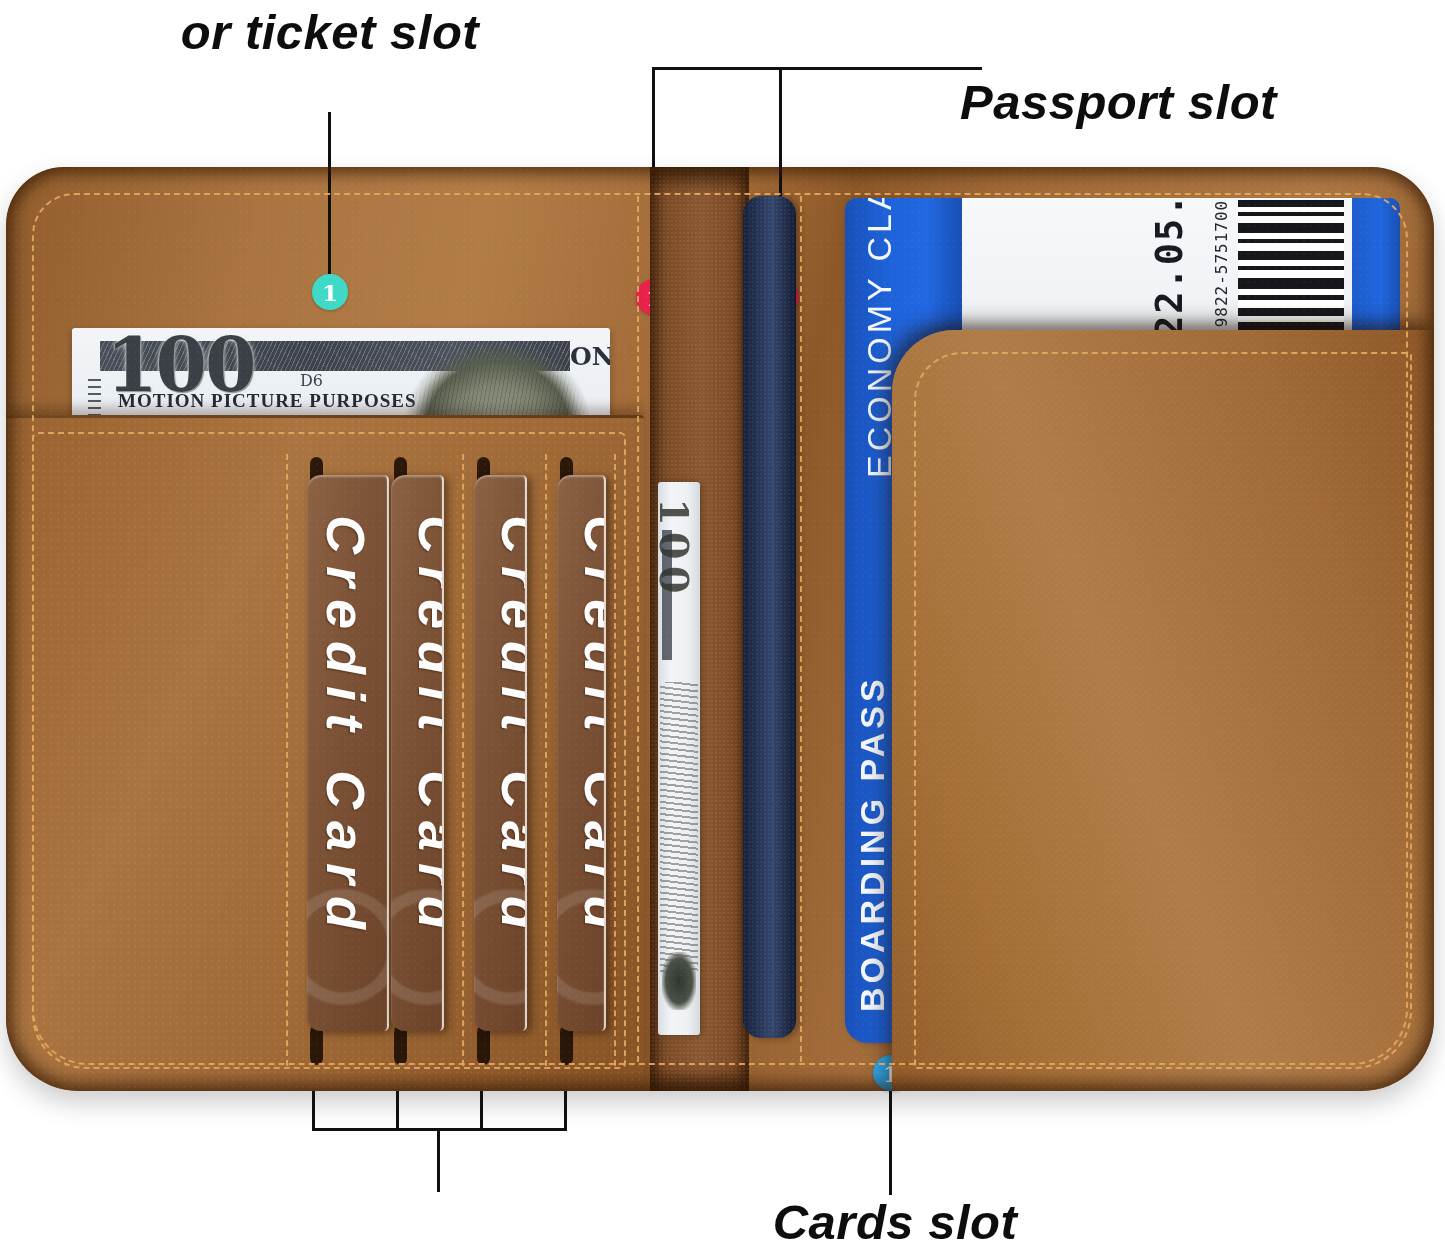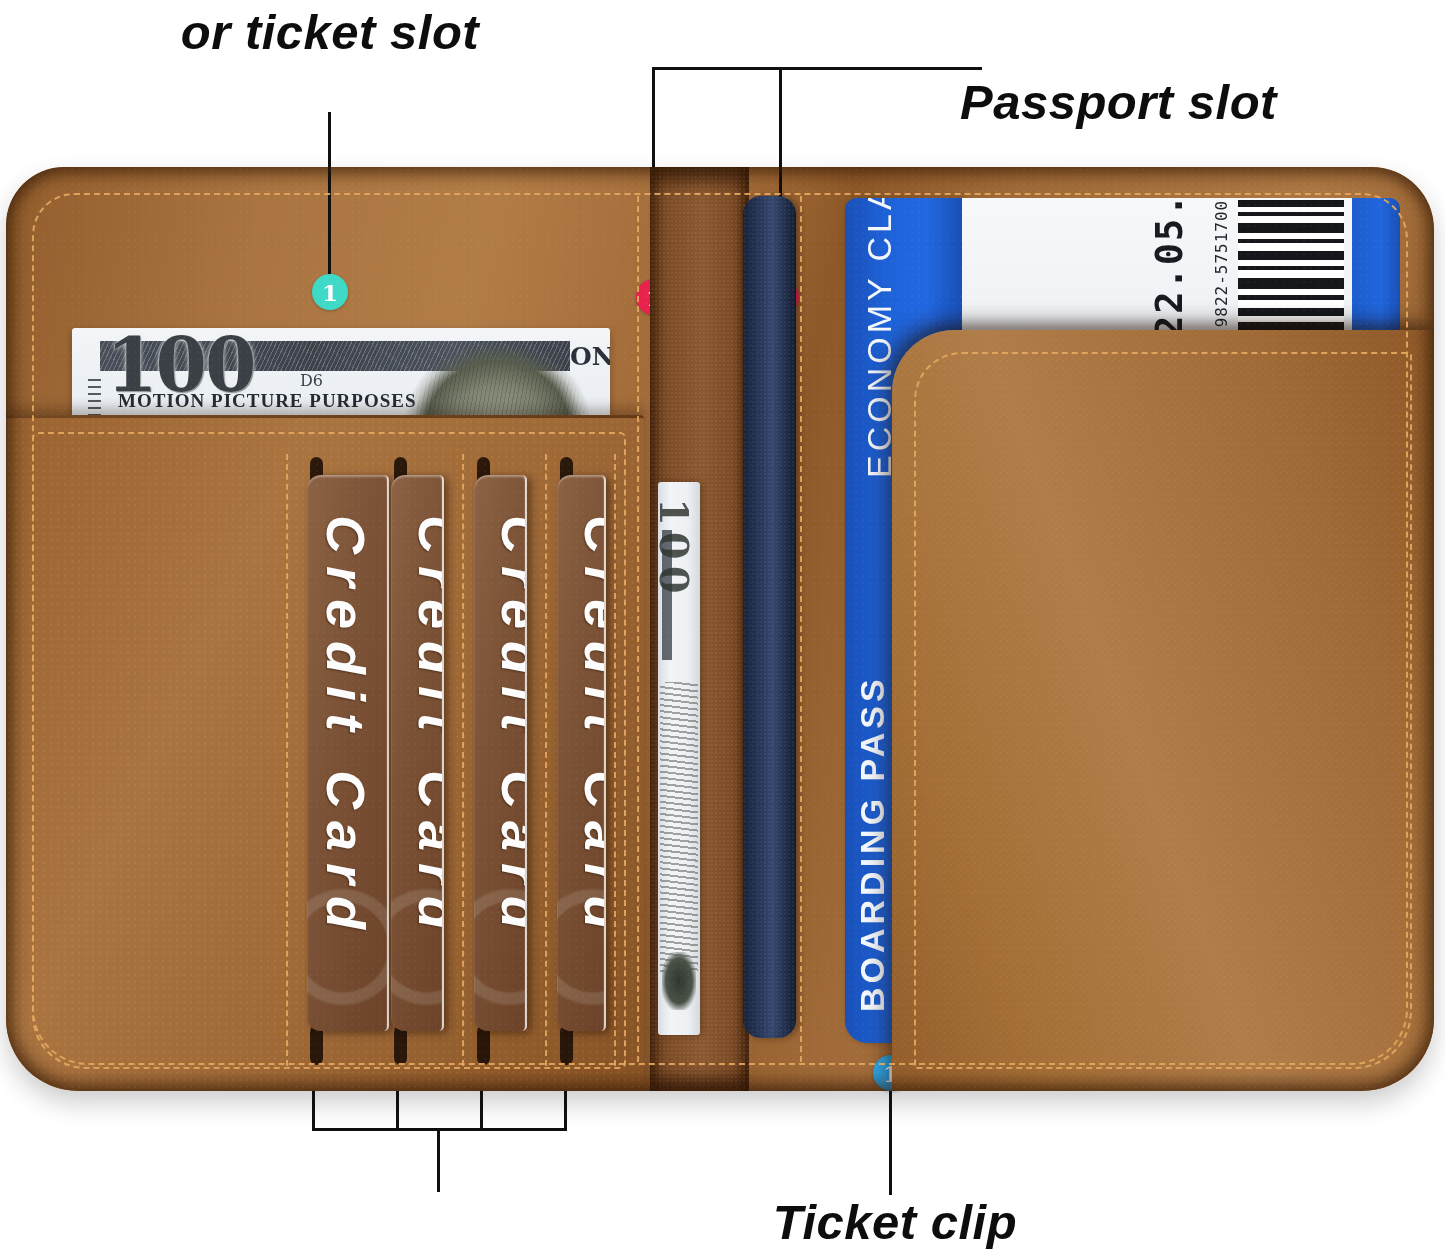--- a/index.html
+++ b/index.html
@@ -345,15 +345,15 @@
     <span>4</span>
   </div>
   <div class="badge badge-blue" style="left:873px; top:1055px;">
     <span>1</span>
   </div>
 
   <div class="callout-label" style="left:105px; top:4px; width:450px;">
     <span style="display:block;text-align:center;">or ticket slot</span>
   </div>
   <div class="callout-label" style="left:960px; top:42px; width:310px;margin-top:32px;">Passport slot</div>
-  <div class="callout-label" style="left:740px; top:1194px; width:310px;">Ticket clip</div>
+  <div class="callout-label" style="left:740px; top:1194px; width:310px;">Cards slot</div>
 
 </div>
 
 </body></html>

